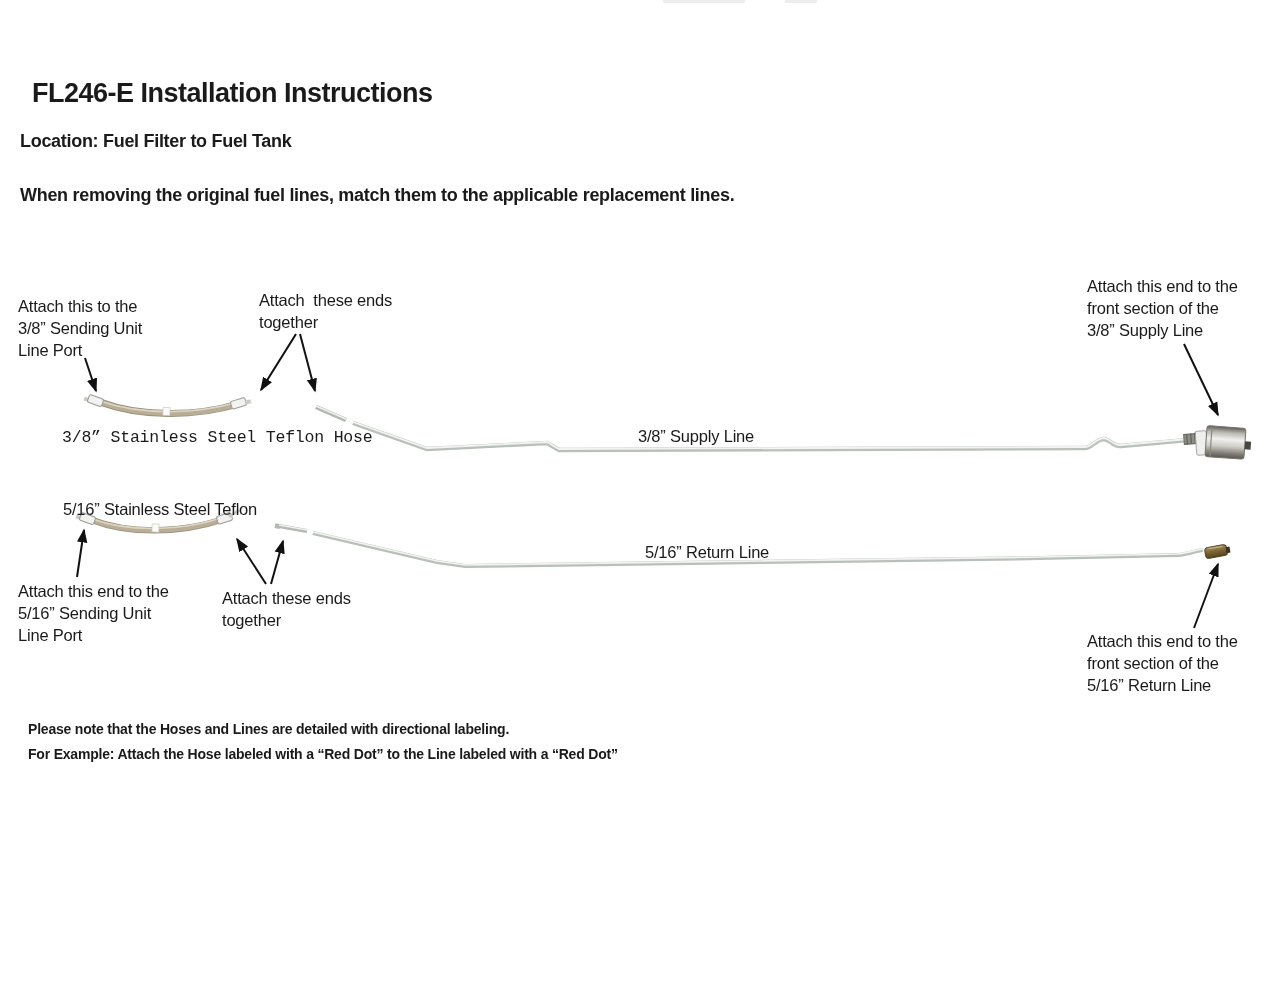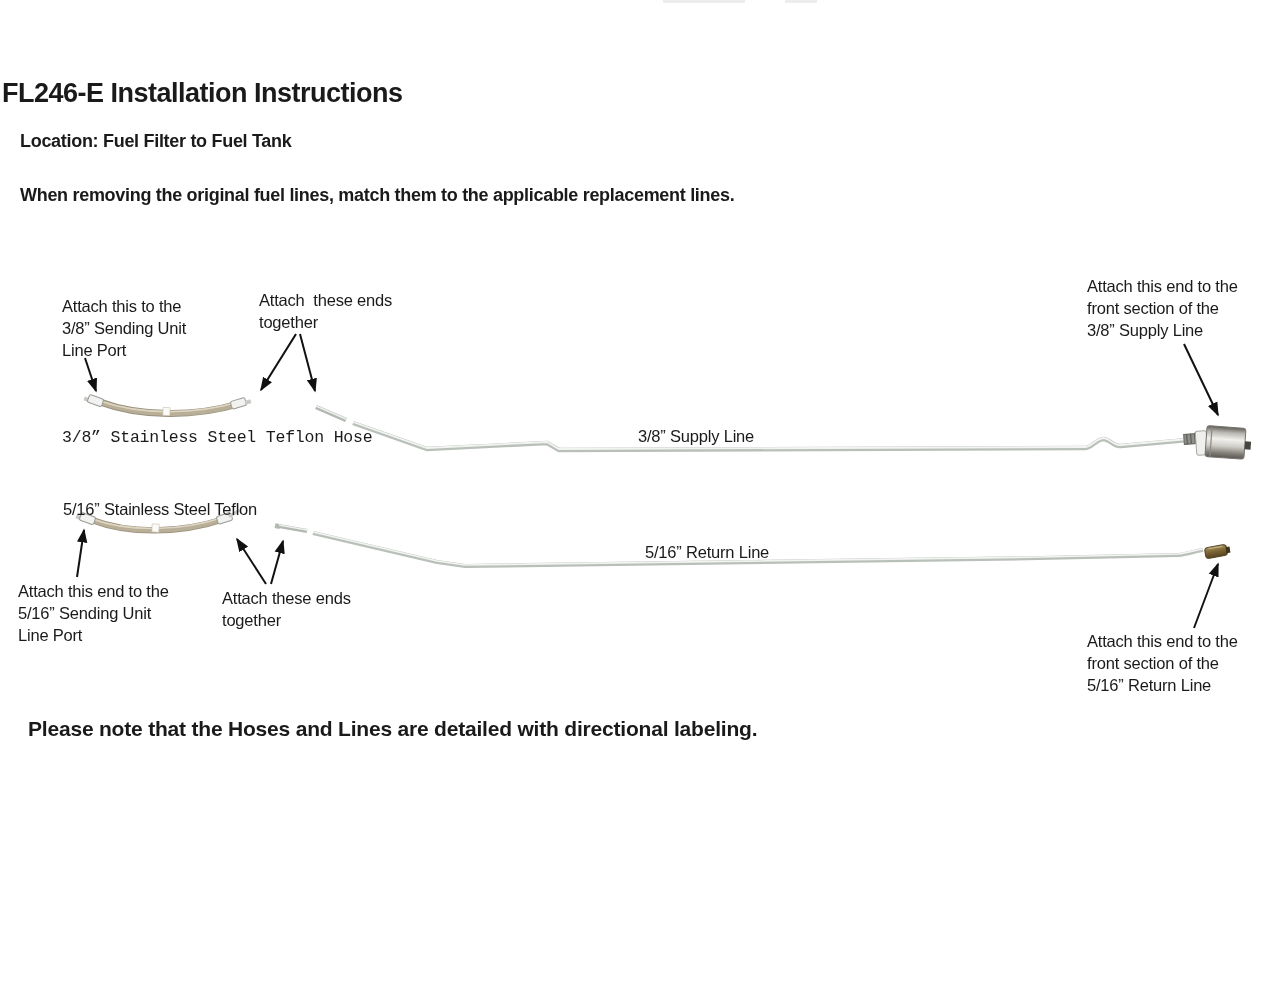--- a/index.html
+++ b/index.html
@@ -7,37 +7,37 @@
     position:relative;
     width:1280px;height:989px;
     background:#ffffff;
     font-family:"Liberation Sans", sans-serif;
     color:#1a1a1a;
     overflow:hidden;
   }
   .abs{position:absolute;}
   .pre{white-space:pre-wrap;}
   .title{
-    left:2px;top:78px;
+    left:32px;top:78px;
     font-size:27px;font-weight:bold;letter-spacing:-0.5px;
   }
   .subhead{
     font-size:18px;font-weight:bold;letter-spacing:-0.3px;
   }
   .loc{left:20px;top:131px;}
   .intro{left:20px;top:185px;}
   .callout{
     font-size:16.5px;line-height:22px;letter-spacing:-0.2px;
   }
   .diag-label{
     font-size:16.5px;letter-spacing:-0.2px;
   }
   .footer{
     left:28px;top:717px;
-    font-size:21px;font-weight:bold;letter-spacing:-0.2px;line-height:24.5px;
+    font-size:14px;font-weight:bold;letter-spacing:-0.2px;line-height:24.5px;
   }
   .top-artifact{
     position:absolute;top:0;height:3px;background:#ededed;
   }
   .ta1{left:663px;width:82px;}
   .ta2{left:785px;width:32px;}
   svg.diagram{position:absolute;left:0;top:0;}
 </style>
 </head>
 <body>
@@ -130,21 +130,21 @@
       <line x1="296" y1="334" x2="261" y2="390" marker-end="url(#ah)"></line>
       <line x1="300" y1="334" x2="315" y2="391" marker-end="url(#ah)"></line>
       <line x1="1184" y1="344" x2="1218" y2="415" marker-end="url(#ah)"></line>
       <line x1="77" y1="577" x2="84" y2="530" marker-end="url(#ah)"></line>
       <line x1="266" y1="584" x2="237" y2="539" marker-end="url(#ah)"></line>
       <line x1="271" y1="584" x2="283" y2="541" marker-end="url(#ah)"></line>
       <line x1="1194" y1="628" x2="1218" y2="564" marker-end="url(#ah)"></line>
     </g>
   </svg>
 
-  <div class="abs callout pre" style="left:18px;top:295px;margin-left:44px;">Attach this to the
+  <div class="abs callout pre" style="left:18px;top:295px;">Attach this to the
 3/8” Sending Unit
 Line Port</div>
   <div class="abs callout pre" style="left:259px;top:289px;">Attach  these ends
 together</div>
   <div class="abs callout pre" style="left:1087px;top:275px;">Attach this end to the
 front section of the
 3/8” Supply Line</div>
   <div class="abs diag-label" style="left:62px;top:428px;font-family:Liberation Mono, monospace;">3/8” Stainless Steel Teflon Hose</div>
   <div class="abs diag-label" style="left:638px;top:427px;">3/8” Supply Line</div>
 
@@ -154,15 +154,16 @@
 Line Port</div>
   <div class="abs callout pre" style="left:222px;top:587px;">Attach these ends
 together</div>
   <div class="abs callout pre" style="left:1087px;top:630px;">Attach this end to the
 front section of the
 5/16” Return Line</div>
   <div class="abs diag-label" style="left:645px;top:543px;">5/16” Return Line</div>
 
   <div class="abs footer">
     <div>Please note that the Hoses and Lines are detailed with directional labeling.</div>
+    <div>For Example: Attach the Hose labeled with a “Red Dot” to the Line labeled with a “Red Dot”</div>
   </div>
 
 </div>
 
 </body></html>

